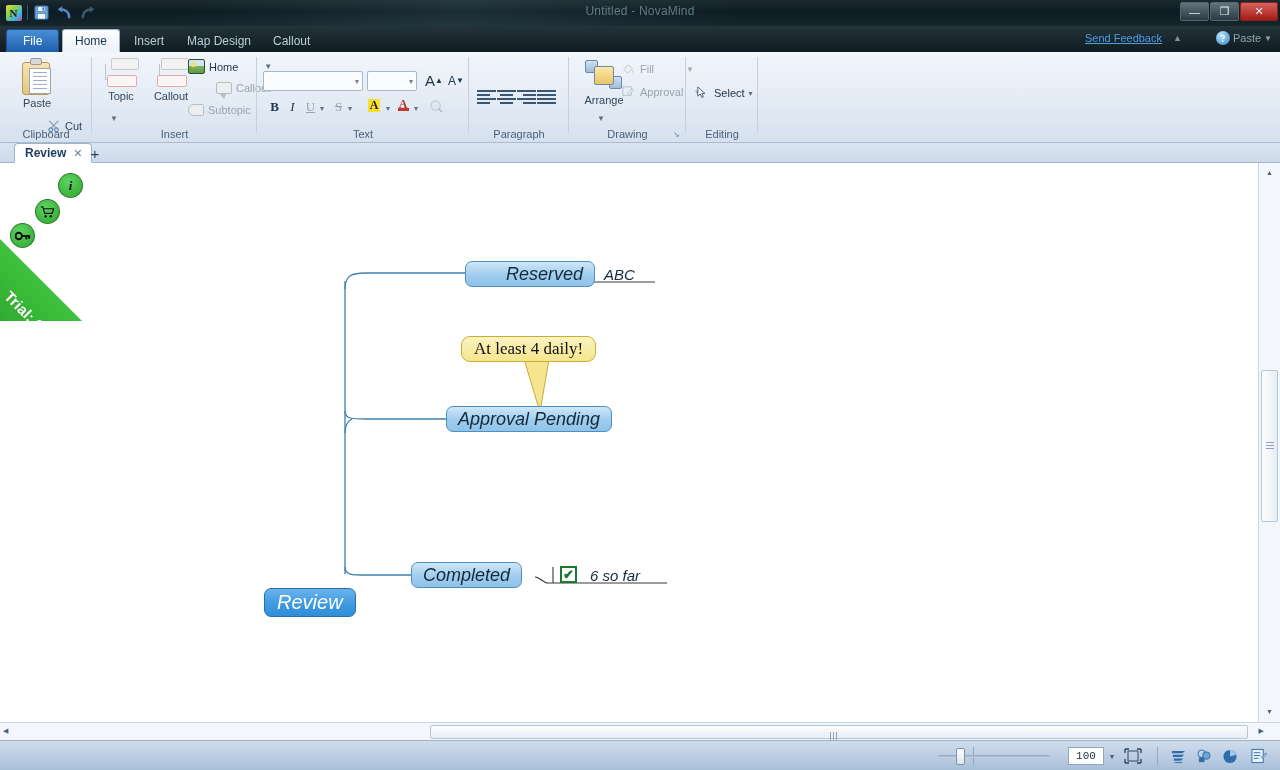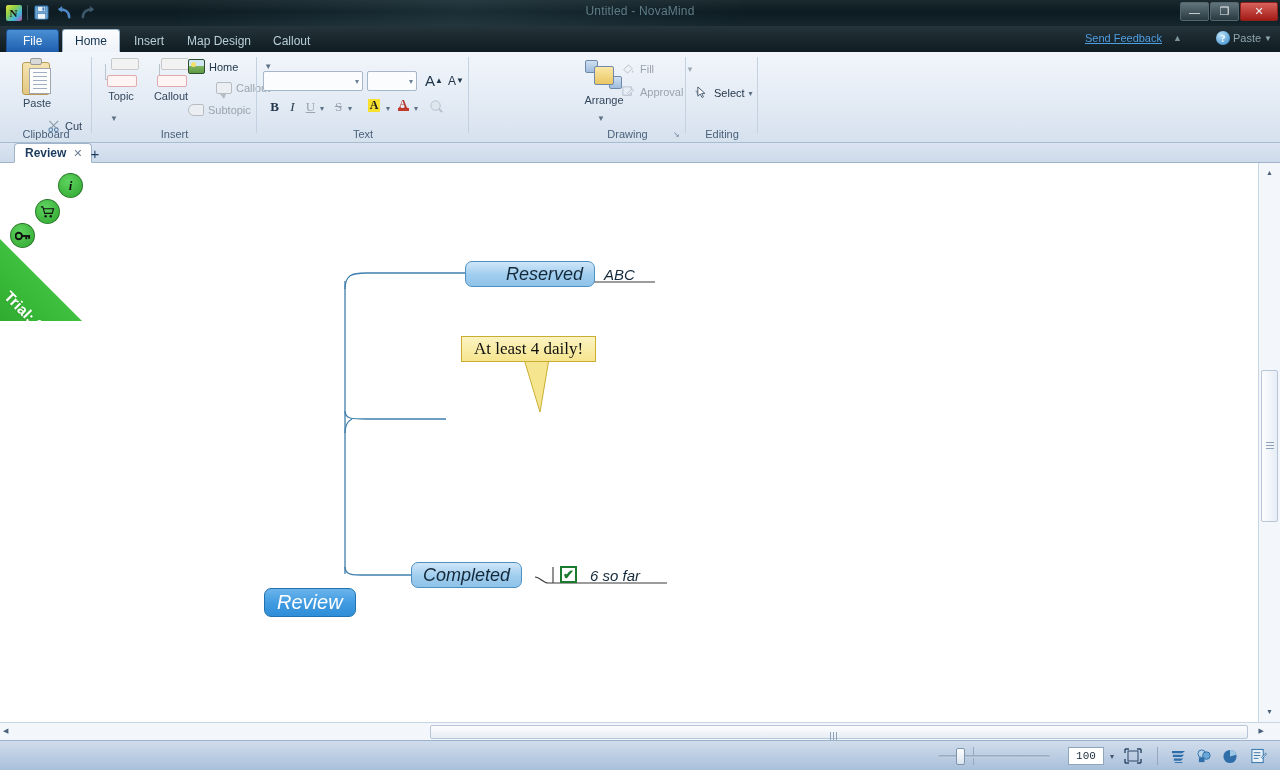--- a/index.html
+++ b/index.html
@@ -228,21 +228,21 @@
     background:linear-gradient(180deg,#6bb4ec 0%, #3f9ae0 55%, #2f8ed8 100%);
     border:1px solid #2272ad; color:#ffffff;
     font-size:20px; padding:0 12px;
   }
   .node.child {
     background:linear-gradient(180deg,#cfe6f8 0%, #9fcdee 55%, #8fc3e9 100%);
     border:1px solid #4d90c2; color:#14293a;
     font-size:18px; padding:0 11px;
   }
   .callout-box {
-    position:absolute; border-radius:0;
+    position:absolute; border-radius:9px;
     background:linear-gradient(180deg,#fcf3c0,#f6e58f);
     border:1px solid #c9ae33;
     display:flex;align-items:center;justify-content:center;
     font-family:"Liberation Serif", serif; font-size:17px; color:#111;
     padding:0 12px;
   }
   .boundary-lbl {
     position:absolute; font-family:"Liberation Sans",sans-serif; font-style:italic;
     font-size:15px; color:#14293a;
   }
@@ -490,20 +490,48 @@
         <svg width="15" height="15" viewBox="0 0 16 16">
           <circle cx="7" cy="7" r="5" fill="#dfe7ee" stroke="#b3c0cc"></circle>
           <line x1="10.5" y1="10.5" x2="14" y2="14" stroke="#b3c0cc" stroke-width="2"></line>
         </svg>
       </div>
 
       <div class="glabel">Text</div>
       <div class="gsep"></div>
     </div>
 
+    <div class="rgroup" style="left:469px; width:100px;">
+      <div class="align-ico" style="left:8px; top:36px;">
+        <i style="width:19px"></i>
+          <i style="width:13px"></i>
+          <i style="width:19px"></i>
+          <i style="width:13px"></i>
+      </div>
+      <div class="align-ico" style="left:28px; top:36px;">
+        <i style="width:19px"></i>
+          <i style="width:13px;margin-left:3px"></i>
+          <i style="width:19px"></i>
+          <i style="width:13px;margin-left:3px"></i>
+      </div>
+      <div class="align-ico" style="left:48px; top:36px;">
+        <i style="width:19px"></i>
+          <i style="width:13px;margin-left:6px"></i>
+          <i style="width:19px"></i>
+          <i style="width:13px;margin-left:6px"></i>
+      </div>
+      <div class="align-ico" style="left:68px; top:36px;">
+        <i style="width:19px"></i>
+          <i style="width:19px"></i>
+          <i style="width:19px"></i>
+          <i style="width:19px"></i>
+      </div>
+      <div class="glabel">Paragraph</div>
+      <div class="gsep"></div>
+    </div>
 
     <div class="rgroup" style="left:569px; width:117px;">
       <div style="position:absolute;left:4px;top:6px;width:62px;text-align:center;">
         <div class="arrange-ico" style="position:relative;margin:0 auto 2px;">
           <div class="sq a"></div>
             <div class="sq c"></div>
             <div class="sq b"></div>
         </div>
         <div style="font-size:11px;color:#33475c;">Arrange</div>
       </div>
@@ -584,20 +612,23 @@
   </svg>
 
   <div class="node root" style="left:264px; top:425px; height:29px;">
     <span>Review</span>
   </div>
 
   <div class="node child" style="left:465px; top:98px; height:26px;padding-left:40px;">
     <span>Reserved</span>
   </div>
 
+  <div class="node child" style="left:446px; top:243px; height:26px;">
+    <span>Approval Pending</span>
+  </div>
 
   <div class="node child" style="left:411px; top:399px; height:26px;">
     <span>Completed</span>
   </div>
 
   <div class="callout-box" style="left:461px; top:173px; height:26px;">
     <span>At least 4 daily!</span>
   </div>
 
   <div class="boundary-lbl" style="left:604px; top:103px;">ABC</div>

